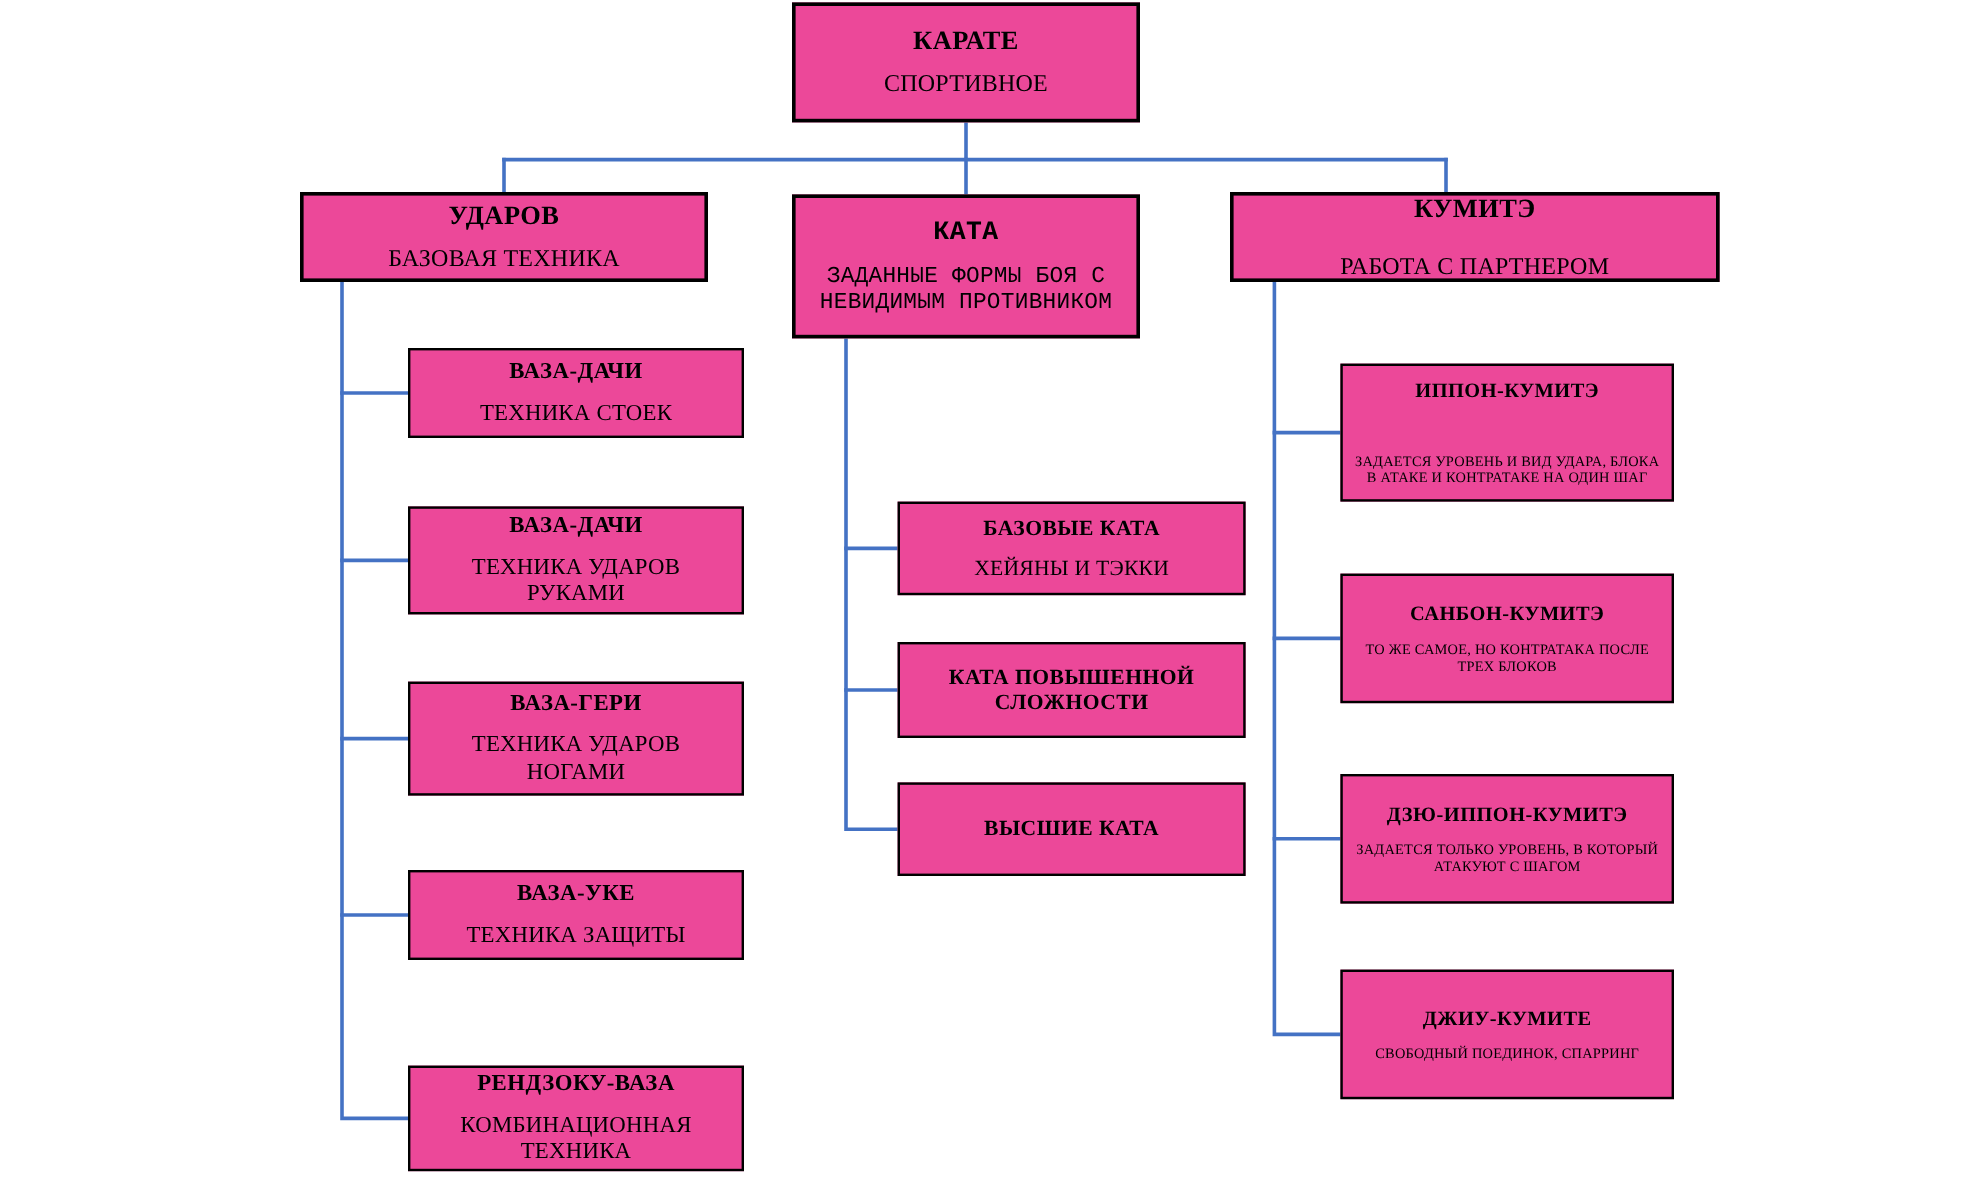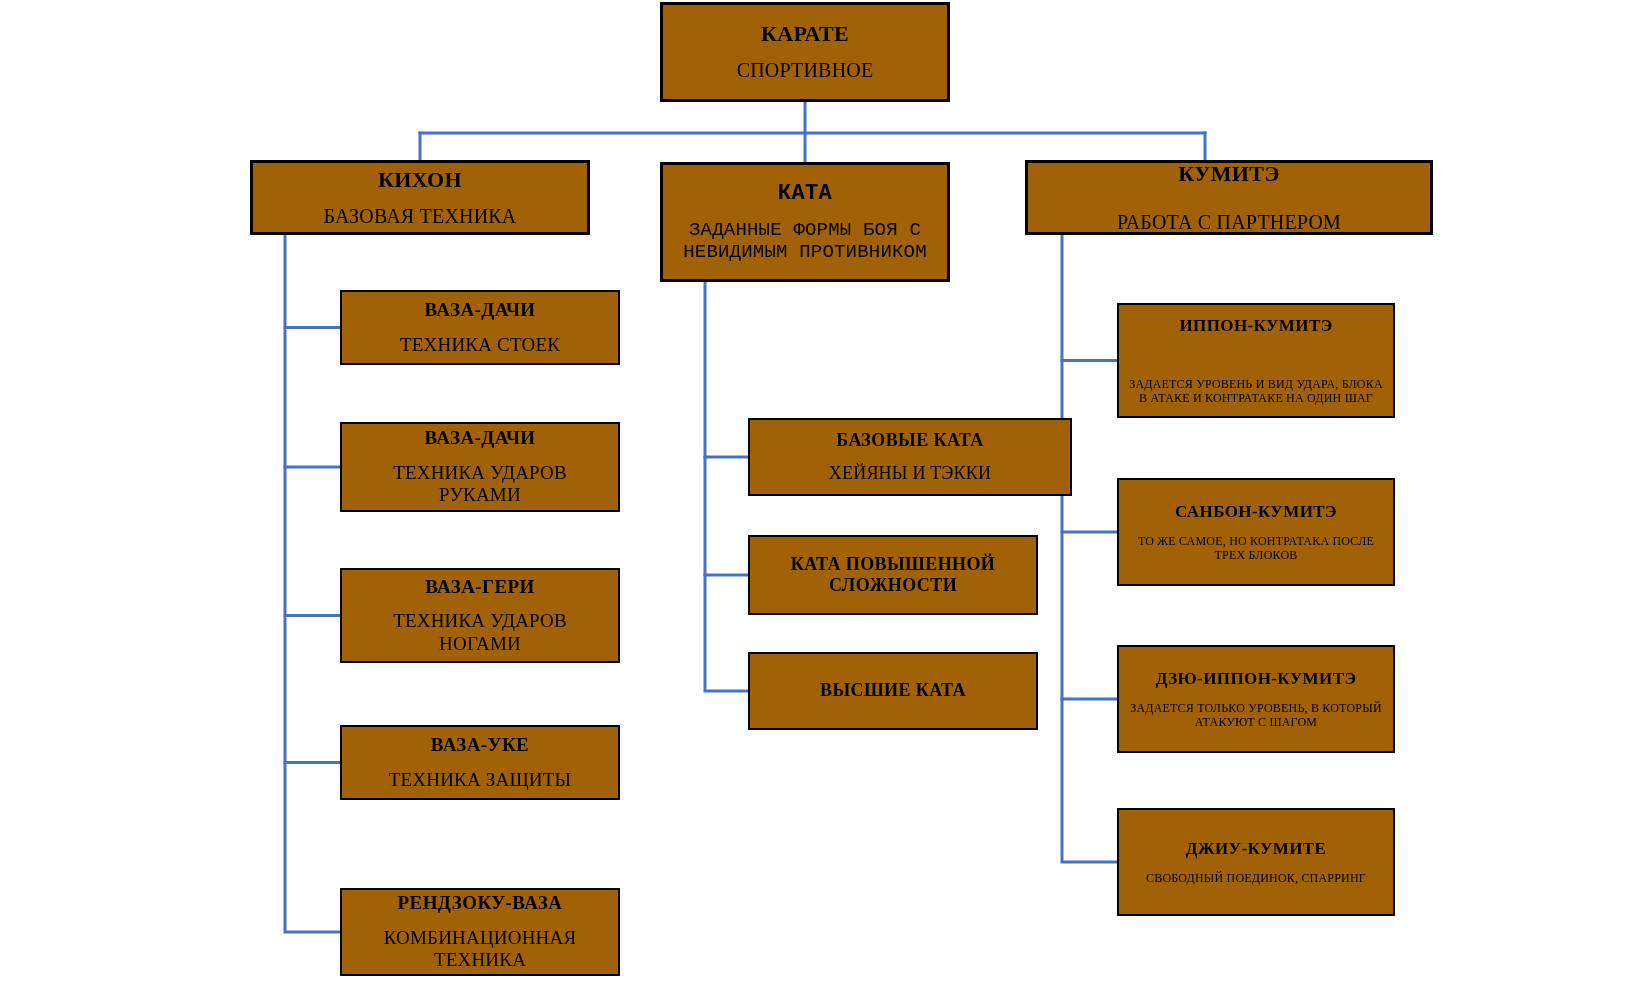--- a/index.html
+++ b/index.html
@@ -17,21 +17,21 @@
   }
   .connectors {
     position: absolute;
     left: 0; top: 0;
     width: 1650px;
     height: 998px;
   }
   .node {
     position: absolute;
     box-sizing: border-box;
-    background: #a16207;
+    background: #ec4899;
     border: 3px solid #000000;
     display: flex;
     flex-direction: column;
     align-items: center;
     justify-content: center;
     text-align: center;
     padding: 4px 8px;
     color: #000000;
     line-height: 1.18;
   }
@@ -55,21 +55,21 @@
   .pos-kihon  { left: 250px;  top: 160px; width: 340px; height: 75px;  }
   .pos-kata   { left: 660px;  top: 162px; width: 290px; height: 120px; font-family: Liberation Mono, monospace; }
   .pos-kumite { left: 1025px; top: 160px; width: 408px; height: 75px; gap: 12px;  }
 
   .pos-k1 { left: 340px; top: 290px; width: 280px; height: 75px; }
   .pos-k2 { left: 340px; top: 422px; width: 280px; height: 90px; }
   .pos-k3 { left: 340px; top: 568px; width: 280px; height: 95px; }
   .pos-k4 { left: 340px; top: 725px; width: 280px; height: 75px; }
   .pos-k5 { left: 340px; top: 888px; width: 280px; height: 88px; }
 
-  .pos-a1 { left: 748px; top: 418px; width: 324px; height: 78px; align-items: center; }
+  .pos-a1 { left: 748px; top: 418px; width: 290px; height: 78px; align-items: center; }
   .pos-a2 { left: 748px; top: 535px; width: 290px; height: 80px; }
   .pos-a3 { left: 748px; top: 652px; width: 290px; height: 78px; }
 
   .pos-c1 { left: 1117px; top: 303px; width: 278px; height: 115px; gap: 29px; }
   .pos-c2 { left: 1117px; top: 478px; width: 278px; height: 108px; }
   .pos-c3 { left: 1117px; top: 645px; width: 278px; height: 108px; }
   .pos-c4 { left: 1117px; top: 808px; width: 278px; height: 108px; }
 </style>
 </head>
 <body>
@@ -101,21 +101,21 @@
       <path d="M1060.5 699 L1117 699"></path>
     </g>
   </svg>
 
   <div class="node lvl0 pos-root">
     <div class="t">КАРАТЕ</div>
     <div class="s">СПОРТИВНОЕ</div>
   </div>
 
   <div class="node lvl1 pos-kihon">
-    <div class="t">КИХОН</div>
+    <div class="t">УДАРОВ</div>
     <div class="s">БАЗОВАЯ ТЕХНИКА</div>
   </div>
 
   <div class="node lvl1 kata-parent pos-kata">
     <div class="t">КАТА</div>
     <div class="s">ЗАДАННЫЕ ФОРМЫ БОЯ С НЕВИДИМЫМ ПРОТИВНИКОМ</div>
   </div>
 
   <div class="node lvl1 pos-kumite">
     <div class="t">КУМИТЭ</div>

